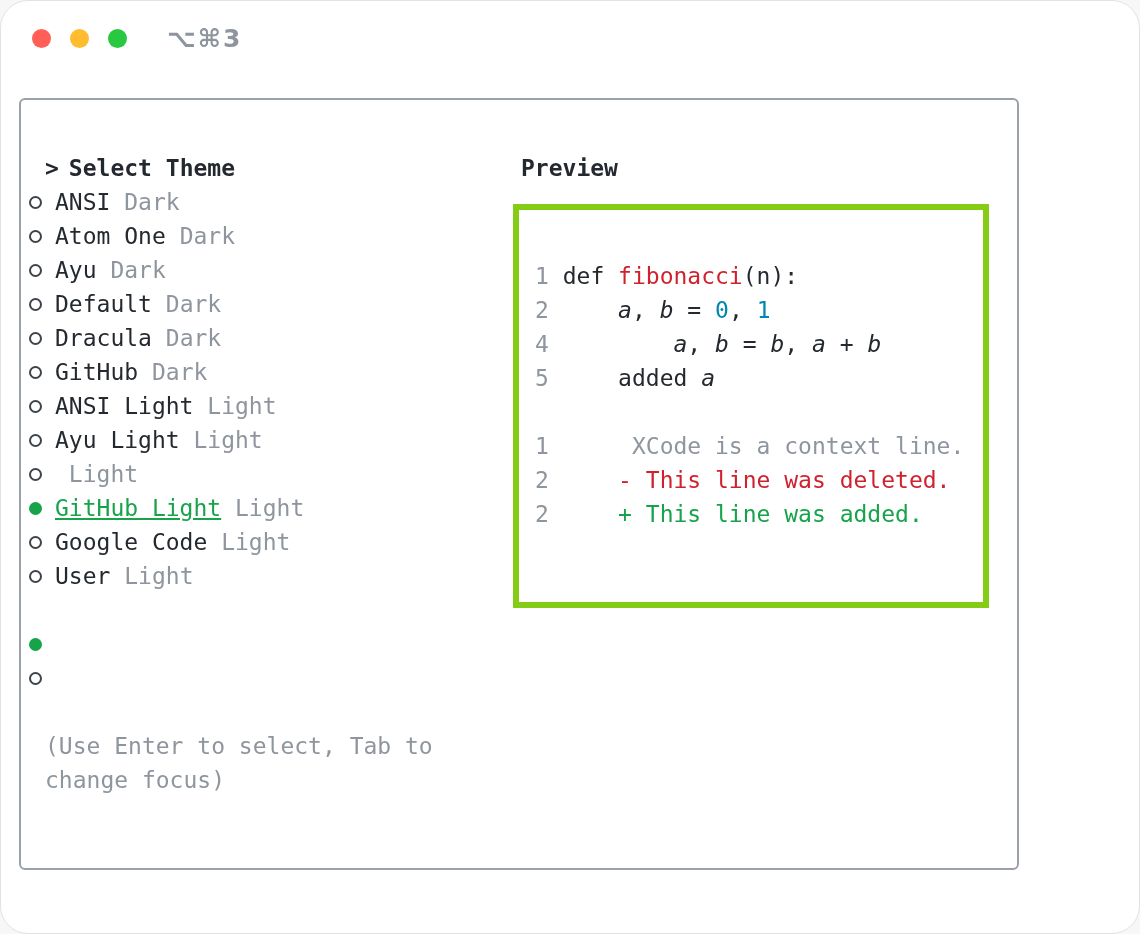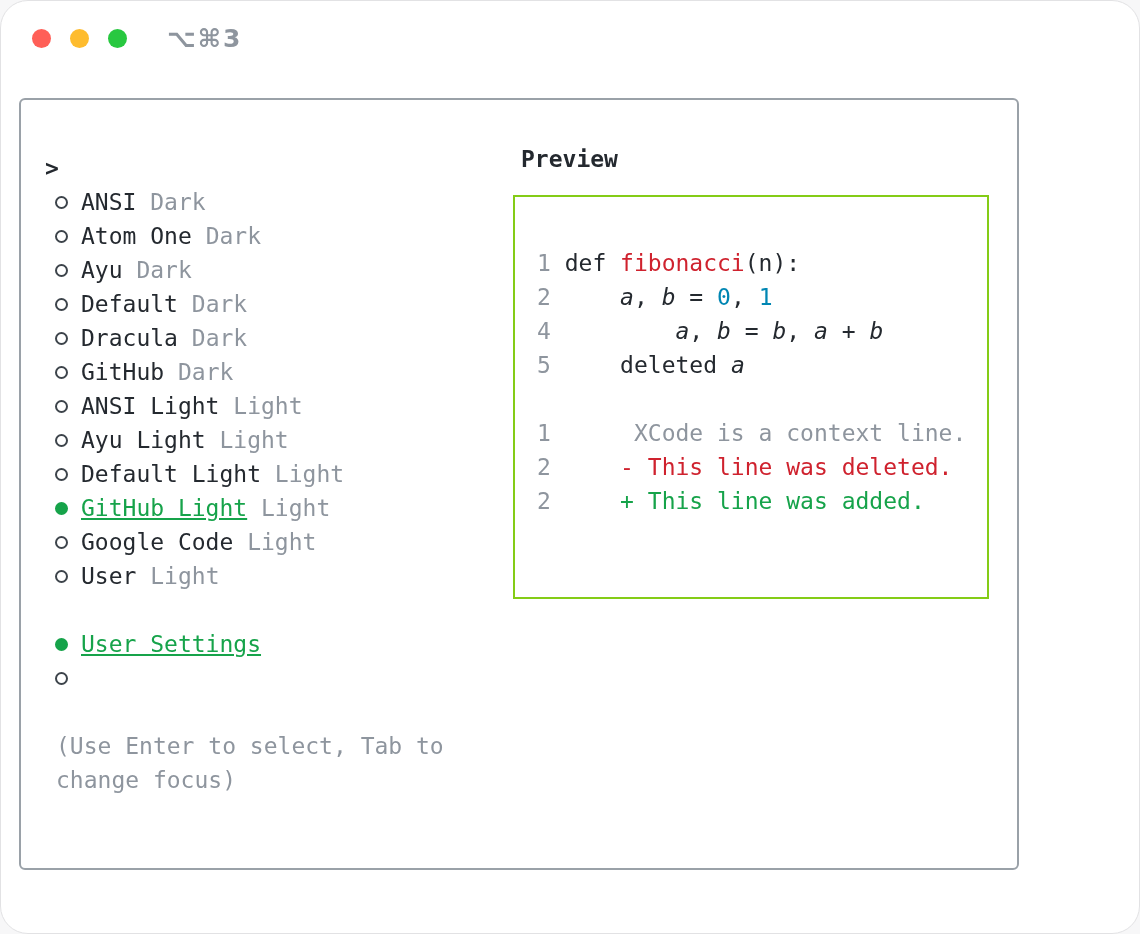--- a/index.html
+++ b/index.html
@@ -37,45 +37,45 @@
 
   .row { height:34px; display:flex; align-items:center; font-size:23px; color:var(--fg); white-space:pre; }
   .spacer { height:34px; }
 
   
   .left-col { position:absolute; left:0; top:51px; width:462px; }
   .title-row { padding-left:24px; font-weight:bold; }
   .prompt { margin-right:10px; }
   .picker-title { font-weight:bold; }
 
-  .option-row { padding-left:34px; cursor:pointer; }
+  .option-row { padding-left:8px; cursor:pointer; }
   .radio {
     width:13px; height:13px; border-radius:50%;
     border:2px solid #3d444b; flex:none; margin-right:13px;
   }
   .radio.filled { background:var(--green); border-color:var(--green); }
   .option-row .name { color:var(--fg); }
   .option-row.selected .name { color:var(--green);text-decoration:underline; }
   .variant { color:var(--muted); }
 
   .apply-title-row { padding-left:48px; font-weight:bold; }
 
   .hint {
-    margin-top:0; padding-left:35px; width:452px;
+    margin-top:0; padding-left:24px; width:452px;
     font-size:23px; line-height:34px; color:var(--muted);
   }
 
   
-  .right-col { position:absolute; left:482px; top:42px; }
+  .right-col { position:absolute; left:482px; top:51px; }
   .preview-title-row { padding-left:18px; font-weight:bold; }
   .preview-box {
     margin-left:10px; margin-top:19px;
     width:476px; height:404px;
-    border:2px solid #84cc16;
-    padding:49px 0 0 22px;
+    border:6px solid #84cc16;
+    padding:49px 0 0 16px;
     background:#fff;
     overflow:hidden;
   }
   .code-line { height:34px; font-size:23px; white-space:pre; color:var(--fg); line-height:34px; }
   .ln { color:var(--muted); display:inline-block; min-width:1ch; margin-right:1ch; }
 </style>
 </head>
 <body>
 
 <div class="window">
@@ -85,59 +85,60 @@
     <span class="dot yellow"></span>
     <span class="dot green"></span>
     <span class="shortcut">⌥⌘3</span>
   </div>
 
   <div class="panel">
 
     <div class="left-col">
       <div class="row title-row">
         <span class="prompt">&gt;</span>
+        <span class="picker-title">Select Theme</span>
       </div>
 
       <div id="theme-list">
           <div class="row option-row"><span class="radio"></span><span class="name">ANSI</span><span class="variant"> Dark</span></div>
           <div class="row option-row"><span class="radio"></span><span class="name">Atom One</span><span class="variant"> Dark</span></div>
           <div class="row option-row"><span class="radio"></span><span class="name">Ayu</span><span class="variant"> Dark</span></div>
           <div class="row option-row"><span class="radio"></span><span class="name">Default</span><span class="variant"> Dark</span></div>
           <div class="row option-row"><span class="radio"></span><span class="name">Dracula</span><span class="variant"> Dark</span></div>
           <div class="row option-row"><span class="radio"></span><span class="name">GitHub</span><span class="variant"> Dark</span></div>
           <div class="row option-row"><span class="radio"></span><span class="name">ANSI Light</span><span class="variant"> Light</span></div>
           <div class="row option-row"><span class="radio"></span><span class="name">Ayu Light</span><span class="variant"> Light</span></div>
-          <div class="row option-row"><span class="radio"></span><span class="name">Default Light</span><span class="variant"> Light</span></div>
+          <div class="row option-row"><span class="radio"></span><span class="variant"> Light</span></div>
           <div class="row option-row selected"><span class="radio filled"></span><span class="name">GitHub Light</span><span class="variant"> Light</span></div>
           <div class="row option-row"><span class="radio"></span><span class="name">Google Code</span><span class="variant"> Light</span></div>
           <div class="row option-row"><span class="radio"></span><span class="name">User</span><span class="variant"> Light</span></div>
         </div>
 
       <div class="spacer"></div>
 
 
       <div id="apply-list">
-          <div class="row option-row selected"><span class="radio filled"></span><span class="name">User Settings</span></div>
+          <div class="row option-row selected"><span class="radio filled"></span></div>
           <div class="row option-row"><span class="radio"></span></div>
         </div>
 
       <div class="spacer"></div>
 
       <div class="hint">(Use Enter to select, Tab to change focus)</div>
     </div>
 
     <div class="right-col">
       <div class="row preview-title-row">
         <span>Preview</span>
       </div>
       <div id="preview-box" class="preview-box">
           <div class="code-line"><span class="ln">1</span><span style="color: rgb(36, 41, 47);">def </span><span style="color: rgb(207, 34, 46);">fibonacci</span><span style="color: rgb(36, 41, 47);">(n):</span></div>
           <div class="code-line"><span class="ln">2</span><span style="color: rgb(36, 41, 47);">    </span><span style="color: rgb(36, 41, 47); font-style: italic;">a</span><span style="color: rgb(36, 41, 47);">, </span><span style="color: rgb(36, 41, 47); font-style: italic;">b</span><span style="color: rgb(36, 41, 47);"> = </span><span style="color: rgb(0, 134, 179);">0</span><span style="color: rgb(36, 41, 47);">, </span><span style="color: rgb(0, 134, 179);">1</span></div>
           <div class="code-line"><span class="ln">4</span><span style="color: rgb(36, 41, 47);">        </span><span style="color: rgb(36, 41, 47); font-style: italic;">a</span><span style="color: rgb(36, 41, 47);">, </span><span style="color: rgb(36, 41, 47); font-style: italic;">b</span><span style="color: rgb(36, 41, 47);"> = </span><span style="color: rgb(36, 41, 47); font-style: italic;">b</span><span style="color: rgb(36, 41, 47);">, </span><span style="color: rgb(36, 41, 47); font-style: italic;">a</span><span style="color: rgb(36, 41, 47);"> + </span><span style="color: rgb(36, 41, 47); font-style: italic;">b</span></div>
-          <div class="code-line"><span class="ln">5</span><span style="color: rgb(36, 41, 47);">    deleted </span><span style="color: rgb(36, 41, 47); font-style: italic;">a</span></div>
+          <div class="code-line"><span class="ln">5</span><span style="color: rgb(36, 41, 47);">    added </span><span style="color: rgb(36, 41, 47); font-style: italic;">a</span></div>
           <div class="code-line"><span class="ln"></span></div>
           <div class="code-line"><span class="ln">1</span><span style="color: rgb(142, 149, 158);">     XCode is a context line.</span></div>
           <div class="code-line"><span class="ln">2</span><span style="color: rgb(207, 34, 46); margin-top: 24px;">    - This line was deleted.</span></div>
           <div class="code-line"><span class="ln">2</span><span style="color: rgb(22, 163, 74);">    + This line was added.</span></div>
         </div>
     </div>
 
   </div>
 </div>
 

